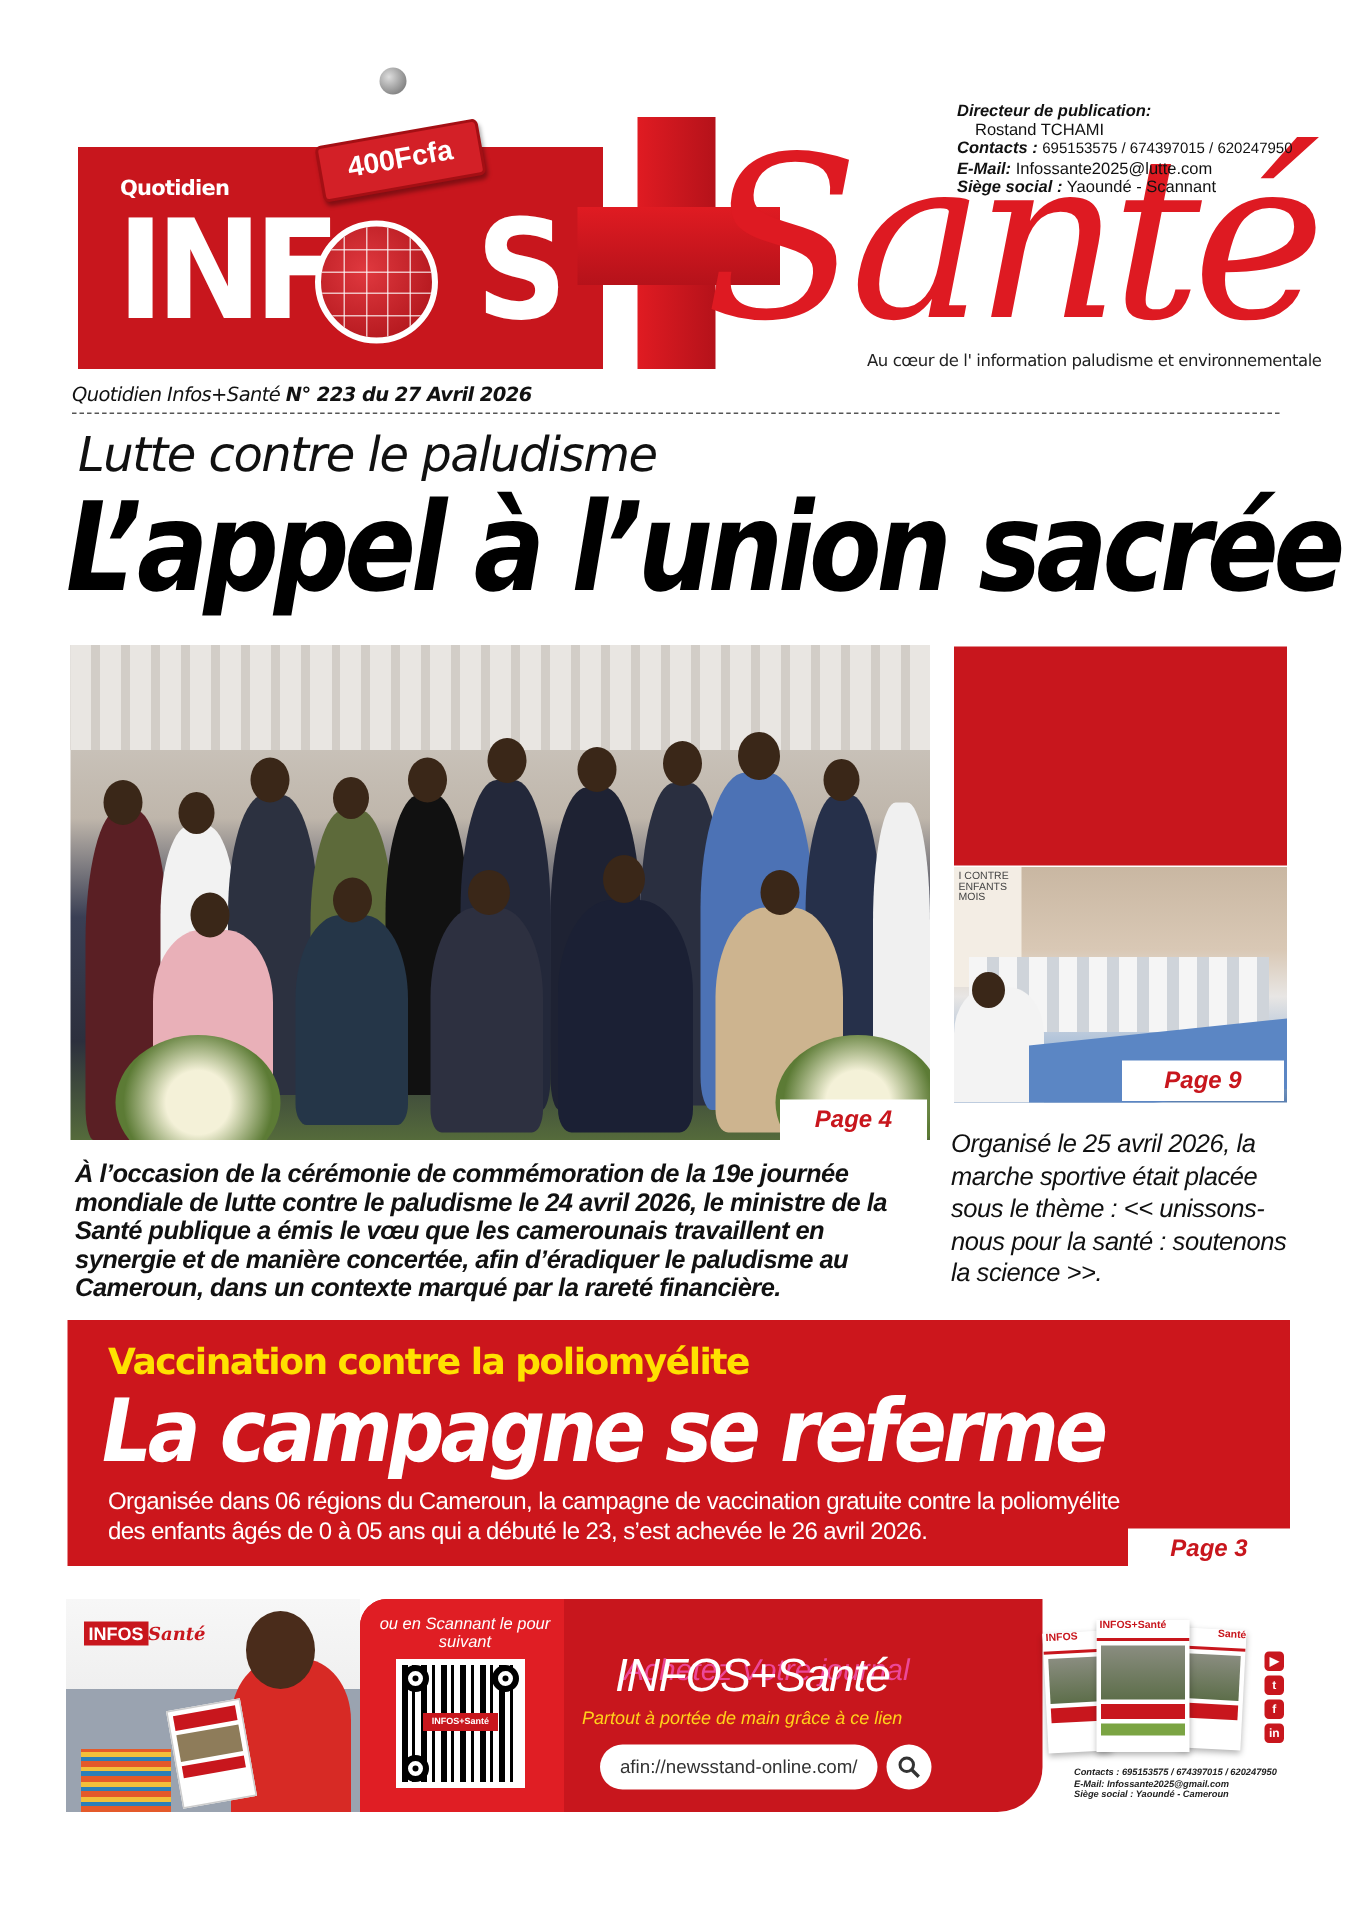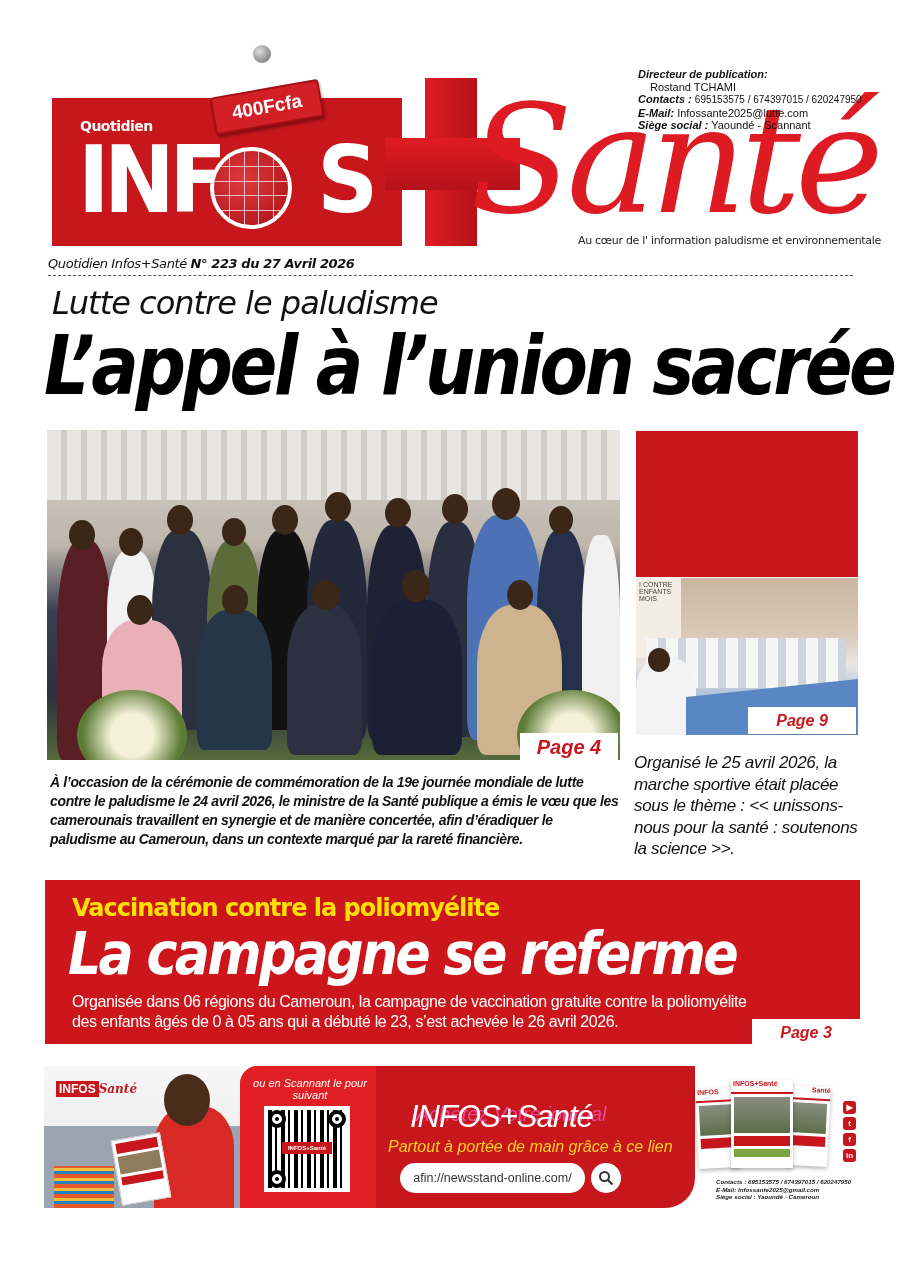--- a/index.html
+++ b/index.html
@@ -32,23 +32,23 @@
   
   .kicker { left: 52px; top: 284px; font-size: 32px; font-style: italic; font-family: "DejaVu Sans", sans-serif; color: #111; font-weight: normal; letter-spacing: -1px; }
   .headline { left: 44px; top: 318px; font-size: 82px; font-weight: bold; font-style: italic; color: #000; letter-spacing: -4px; font-family: "DejaVu Sans", sans-serif; line-height: 96px; transform: scaleX(0.86); transform-origin: left; white-space: nowrap; }
 
   
   .main-photo { left: 47px; top: 430px; width: 573px; height: 330px; overflow: hidden; background: linear-gradient(180deg,#d6d2cc 0%, #bfb6ab 35%, #3a3f54 55%, #2c2f3d 80%, #556b3b 100%); }
   .curtain { position:absolute; left:0; top:0; width:100%; height:70px; background: repeating-linear-gradient(90deg, #e9e6e2 0 14px, #d2cdc7 14px 20px); }
   .person { position: absolute; border-radius: 40% 40% 10% 10%; }
   .head { position: absolute; border-radius: 50%; background: #3a2718; }
   .flowers { position: absolute; bottom: 0; border-radius: 50%; background: radial-gradient(circle, #f4f1d8 30%, #5c7b35 70%); }
-  .page4 { left: 520px; top: 733px; width: 98px; height: 28px; background: #fff; color: #c8161d; font-weight: bold; font-style: italic; font-size: 20px; display: flex; align-items: center; justify-content: center; }
-
-  .lead { left: 50px; top: 773px; width: 570px; font-size: 14px; line-height: 19px; font-weight: bold; font-style: italic; color: #111; letter-spacing: -0.35px; }
+  .page4 { left: 520px; top: 733px; width: 98px; height: 28px; background: #fff; color: #c8161d; font-weight: bold; font-style: italic; font-size: 16px; display: flex; align-items: center; justify-content: center; }
+
+  .lead { left: 50px; top: 773px; width: 570px; font-size: 17px; line-height: 19px; font-weight: bold; font-style: italic; color: #111; letter-spacing: -0.35px; }
 
   
   .side-box { left: 636px; top: 431px; width: 222px; height: 146px; background: #c8161d; padding: 10px 10px; color: #fff; }
   .side-kicker { font-size: 21px; font-family: "DejaVu Sans", sans-serif; font-weight: normal; letter-spacing: -0.5px; }
   .side-title { font-size: 27px; font-weight: bold; line-height: 28px; margin-top: 3px; letter-spacing: -1px; font-family: "DejaVu Sans", sans-serif; }
   .side-photo { left: 636px; top: 578px; width: 222px; height: 157px; overflow: hidden; background: linear-gradient(180deg,#c9b7a2 0%, #d9c8b5 35%, #e8e6e4 55%, #9fb8d6 80%, #5a7fb0 100%); }
   .page9 { left: 748px; top: 707px; width: 108px; height: 27px; background: #fff; color: #c8161d; font-weight: bold; font-style: italic; font-size: 16px; display: flex; align-items: center; justify-content: center; }
   .side-text { left: 634px; top: 752px; width: 232px; font-size: 17px; line-height: 21.5px; font-style: italic; color: #111; letter-spacing: -0.3px; }
 
   
@@ -66,21 +66,21 @@
   .ad-red-left { left: 240px; top: 1066px; width: 136px; height: 142px; background: #e01e24; border-radius: 18px 0 0 0; }
   .scan-text { left: 250px; top: 1077px; width: 120px; text-align: center; color: #fff; font-size: 11px; font-style: italic; line-height: 12px; }
   .qr { left: 264px; top: 1106px; width: 86px; height: 86px; background: #fff; padding: 4px; }
   .qr-grid { width: 100%; height: 100%; background:
       repeating-linear-gradient(90deg, #000 0 4px, transparent 4px 7px, #000 7px 9px, transparent 9px 13px),
       repeating-linear-gradient(0deg, transparent 0 3px, #fff 3px 6px); position: relative; }
   .qr-eye { position: absolute; width: 18px; height: 18px; border: 4px solid #000; background: #fff; border-radius: 50%; }
   .qr-eye::after { content:""; position:absolute; left:3px; top:3px; width:4px; height:4px; background:#000; border-radius:50%; }
   .ad-buy { left: 416px; top: 1103px; color: #ec4899; font-size: 20px; font-style: italic; }
   .ad-brand { left: 410px; top: 1099px; color: #fff; font-size: 31px; font-style: italic; letter-spacing: -1px; }
-  .ad-slogan { left: 388px; top: 1138px; color: #ffd21a; font-size: 16px; font-style: italic; }
+  .ad-slogan { left: 388px; top: 1138px; color: #ffd21a; font-size: 12px; font-style: italic; }
   .ad-url { left: 400px; top: 1163px; width: 185px; height: 30px; background: #fff; border-radius: 15px; font-size: 12.5px; color: #333; display: flex; align-items: center; justify-content: center; }
   .ad-search { left: 591px; top: 1163px; width: 30px; height: 30px; background: #fff; border-radius: 50%; display: flex; align-items: center; justify-content: center; }
 
   .papers { left: 697px; top: 1080px; width: 132px; height: 90px; }
   .paper { position: absolute; background: #fff; box-shadow: 0 2px 4px rgba(0,0,0,0.3); overflow: hidden; }
   .paper .hd { height: 14px; background: #fff; border-bottom: 2px solid #c8161d; font-size: 7px; color: #c8161d; font-weight: bold; padding-left: 2px; }
   .paper .img { height: 30px; background: linear-gradient(#8a8d80,#5d6e4a); margin: 3px; }
   .paper .bar { height: 10px; background: #c8161d; margin: 3px; }
   .social { left: 843px; width: 13px; height: 13px; background: #c8161d; border-radius: 3px; color: #fff; font-size: 8px; font-weight: bold; display: flex; align-items: center; justify-content: center; }
   .ad-contacts { left: 716px; top: 1178px; font-size: 6.2px; line-height: 7.5px; color: #222; }

